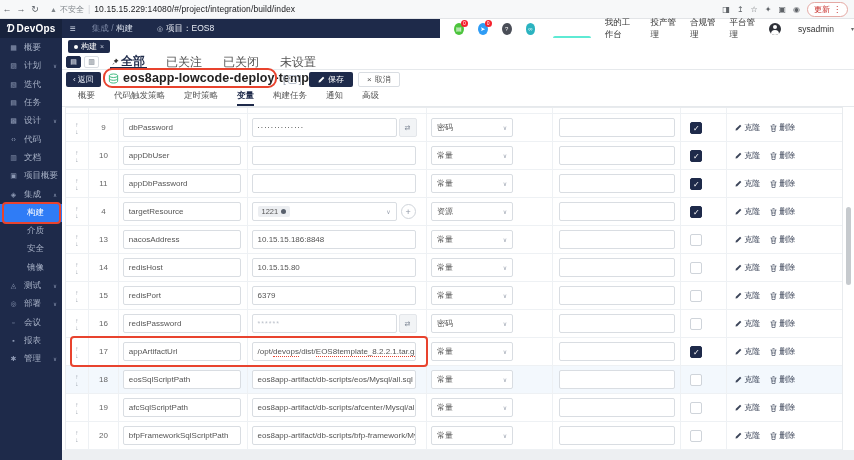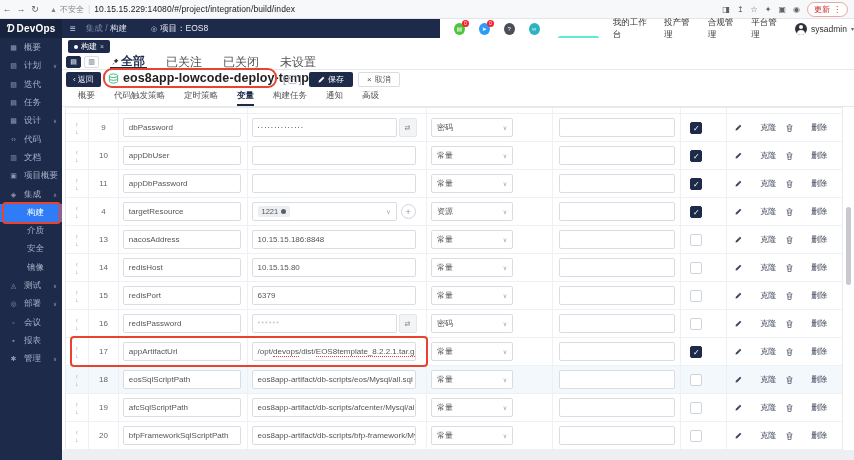--- a/index.html
+++ b/index.html
@@ -19,33 +19,33 @@
   .upd-pill { border:1px solid #e5a9a4; color:#c5221f; border-radius:8px; padding:1px 6px;
     font-size:8px; display:flex; align-items:center; gap:3px; background:#fff; }
 
   
   #navbar { position:absolute; left:0; top:19px; width:854px; height:19px; background:#1e2a4a;
     display:flex; align-items:center; color:#fff; }
   #logo { width:62px; height:19px; background:#17223c; display:flex; align-items:center;
     justify-content:center; font-weight:bold; font-size:10px; letter-spacing:.2px; }
   #logo .lg-d { color:#fff; font-style:italic; margin-right:2px; }
   .nv-burger { margin-left:8px; font-size:10px; color:#cdd5e4; }
-  .nv-bc { margin-left:10px; font-size:8.5px; color:#7d89a6; }
+  .nv-bc { margin-left:16px; font-size:8.5px; color:#7d89a6; }
   .nv-bc .cur { color:#d9dfeb; }
   .nv-proj { margin-left:24px; font-size:8.5px; color:#e8ecf4; display:flex; align-items:center; gap:3px; }
   .nv-proj .eye { font-size:7px; color:#cdd5e4; }
   #nav-light { position:absolute; left:440px; top:0; width:414px; height:19px; background:#fff;
     display:flex; align-items:center; color:#333; }
   .nv-circ { position:relative; width:12px; height:12px; border-radius:50%; margin-left:14px;
     display:flex; align-items:center; justify-content:center; font-size:6px; color:#fff; }
   .nv-badge { position:absolute; top:-3px; right:-4px; min-width:7px; height:7px; background:#f5222d;
     color:#fff; font-size:5px; border-radius:4px; display:flex; align-items:center; justify-content:center; padding:0 1px; }
   .nv-menu { display:flex; align-items:center; gap:14px; margin-left:18px; font-size:8.5px; color:#333; }
   .nv-menu .chip { background:#5eead4; border-radius:2px; padding:2px 7px;margin-top:43px; }
-  .nv-user { display:flex; align-items:center; gap:4px; margin-left:14px; font-size:8.5px; }
+  .nv-user { display:flex; align-items:center; gap:17px; margin-left:14px; font-size:8.5px; }
   .avatar { width:12px; height:12px; border-radius:50%; background:#2e3138; position:relative; overflow:hidden; }
   .avatar::before { content:""; position:absolute; left:4px; top:2px; width:4px; height:4px; border-radius:50%; background:#fff; }
   .avatar::after { content:""; position:absolute; left:2px; top:7px; width:8px; height:5px; border-radius:4px 4px 0 0; background:#fff; }
   .caret { font-size:6px; color:#666; }
 
   
   #sidebar { position:absolute; left:0; top:38px; width:62px; height:422px; background:#1e2a4a; }
   .sb-item { height:18.3px; display:flex; align-items:center; color:#a7b1c6; font-size:8.5px;
     position:relative; cursor:pointer; }
   .sb-item .ic { position:absolute; left:9px; font-size:7px; width:9px; text-align:center; color:#8d99b4; }
@@ -127,21 +127,21 @@
   .selbox .chev { position:absolute; right:5px; font-size:6px; color:#9aa2af; }
   .tagsel { width:145px; }
   .tag { background:#eceef1; border-radius:2px; font-size:7.5px; color:#555; padding:1px 4px;
     display:flex; align-items:center; gap:3px; }
   .tag .tdot { width:5px; height:5px; border-radius:50%; background:#59606c; }
   .plusbtn { margin-left:4px; width:15px; height:15px; border:1px solid #cfd4da; border-radius:50%;
     color:#8d95a3; font-size:9px; display:flex; align-items:center; justify-content:center; }
   .c-desc .ibox { margin-left:6px; width:116px; }
   .cb { margin-left:9px; width:12px; height:12px; border:1px solid #cfd4da; border-radius:2px; background:#fff; }
   .cb.on { background:#1e2a4a; border-color:#1e2a4a; color:#fff; font-size:8px; line-height:11px; text-align:center; }
-  .act { display:flex; align-items:center; gap:18px; cursor:pointer; }
+  .act { display:flex; align-items:center; gap:2px; cursor:pointer; }
   .act svg { display:block; }
   .sp-u { border-bottom:1px dotted #e8432e; }
 
   #footer-strip { position:absolute; left:0; top:412px; width:792px; height:10px; background:#edeff2; }
   #vscroll { position:absolute; left:784px; top:169px; width:5px; height:78px; background:#c6cace; border-radius:3px; }
 
   
   .anno { position:absolute; border:2px solid #e8432e; background:transparent; pointer-events:none; }
   #anno-tpl { left:103px; top:68px; width:174px; height:20px; border-radius:9px; }
   #anno-sb { left:2px; top:202px; width:59px; height:22px; border-radius:4px; }

